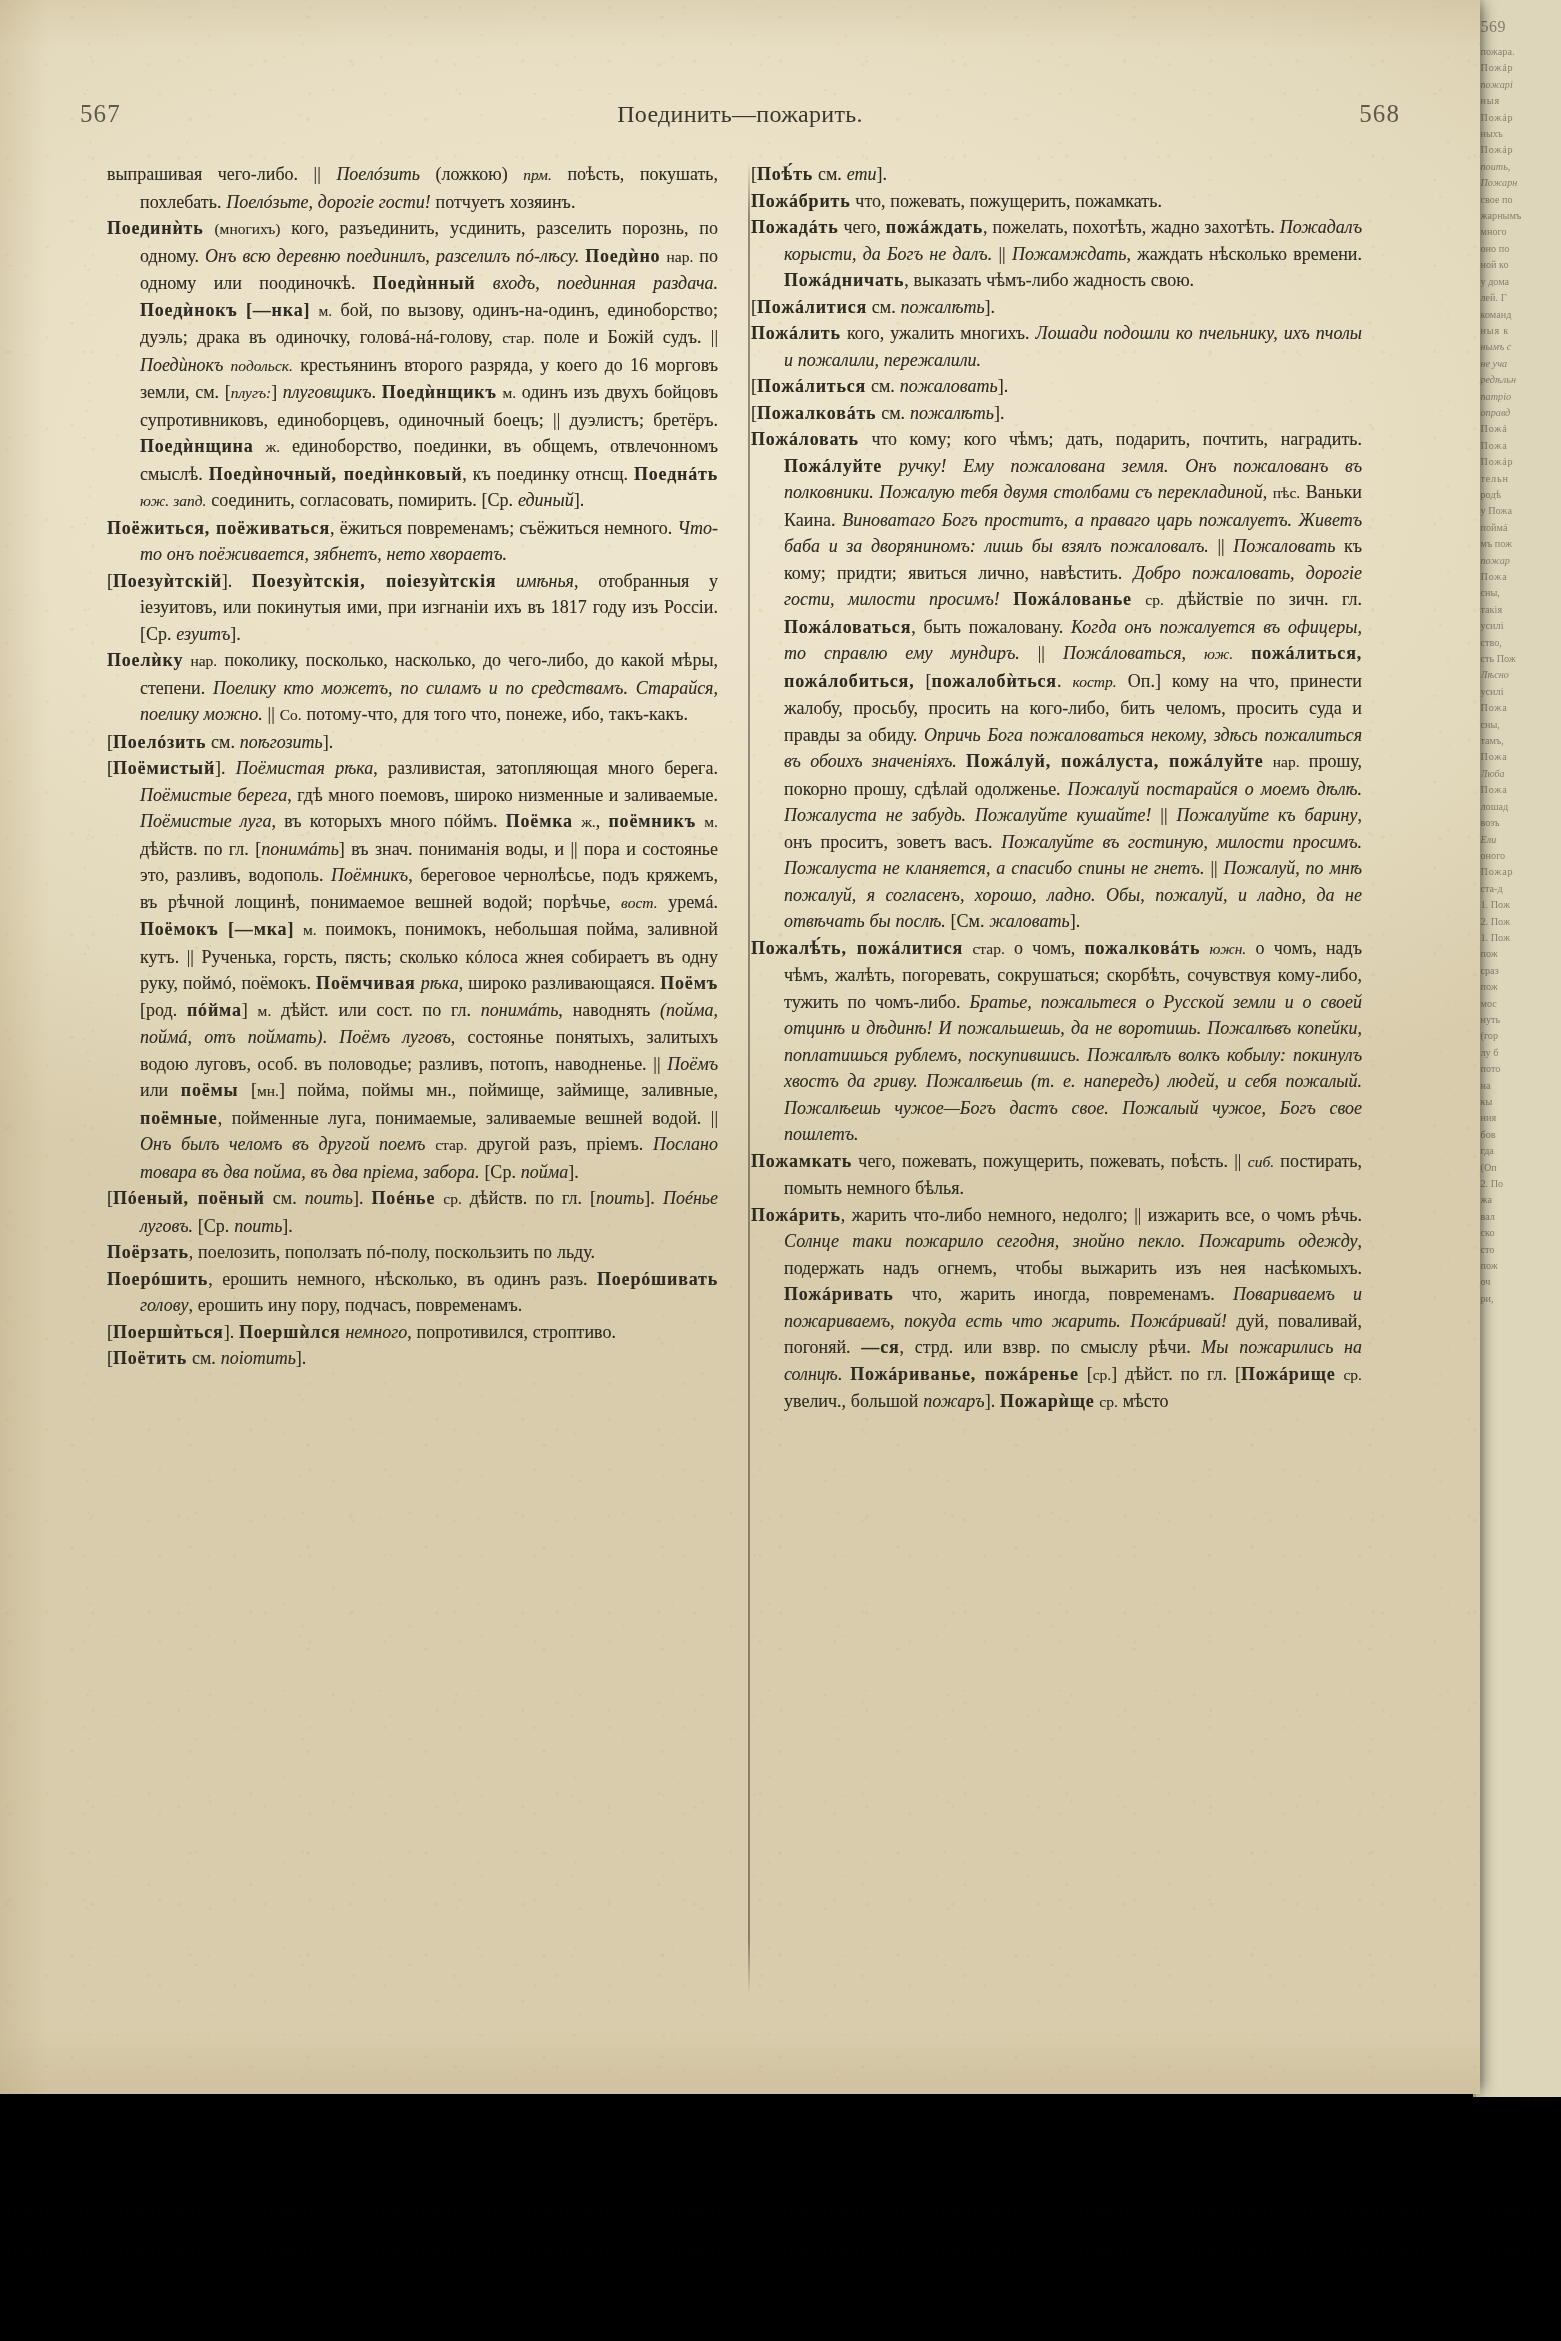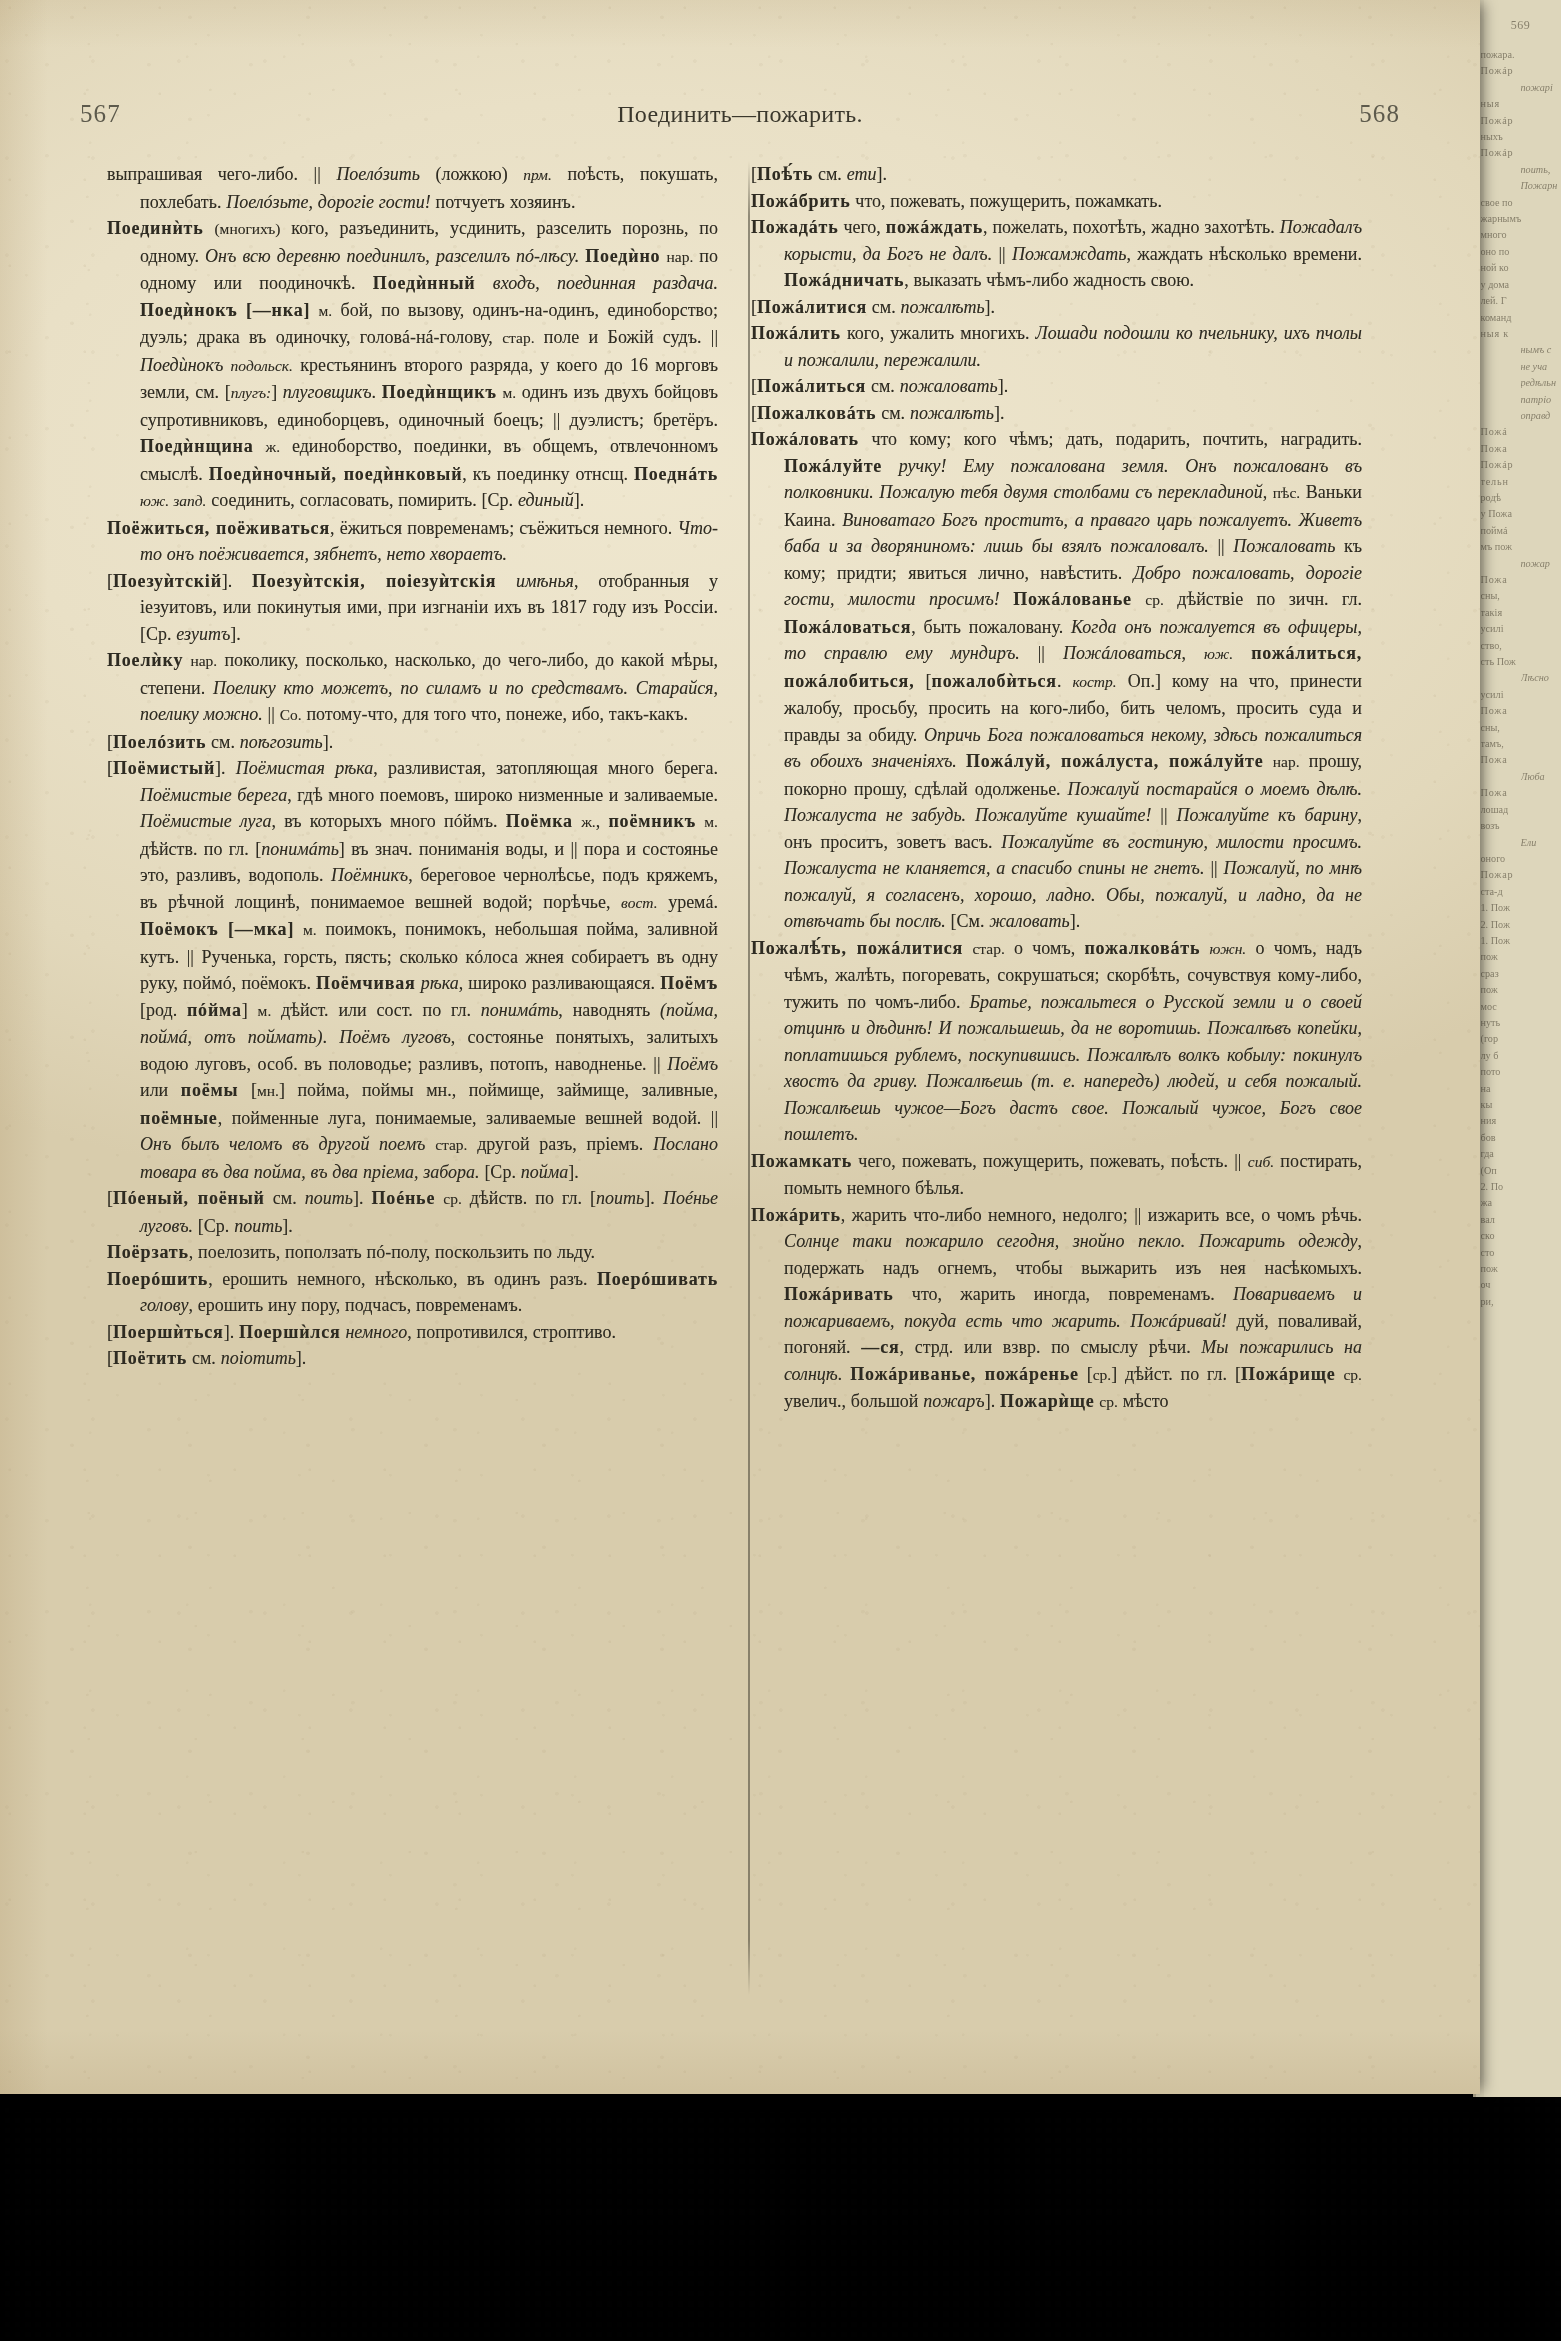--- a/index.html
+++ b/index.html
@@ -22,26 +22,26 @@
   
   #nextpage{
     position:absolute;left:1473px;top:0;width:88px;height:2097px;
     background:linear-gradient(90deg,#b8ae92 0 3.2px,#d6cfb4 3.2px 10.7px,#ddd6bb 10.7px 100%);
     overflow:hidden;
   }
   #nextpage .np-inner{
     position:absolute;left:7.5px;top:18px;width:80px;
     color:#7b7460;opacity:.88;
   }
-  #nextpage .np-folio{font-size:12px;letter-spacing:0.5px;margin-bottom:14px;text-align:center;}
+  #nextpage .np-folio{font-size:16px;letter-spacing:0.5px;margin-bottom:8px;}
   #nextpage .np-line{
     font-size:10.2px;line-height:16.4px;white-space:nowrap;overflow:hidden;
   }
   #nextpage .np-line.b{font-weight:normal;letter-spacing:0.8px;}
-  #nextpage .np-line.i{font-style:italic;margin-left:40px;}
+  #nextpage .np-line.i{font-style:italic;}
 
   
   #leaf{
     position:absolute;left:0;top:0;width:1480px;height:2094px;
     background:
       radial-gradient(ellipse 1287px 751px at 42% 22%, #efe7cf 0%, #e9e0c6 48%, #e2d8bb 76%, #d8ccac 100%);
     box-shadow: 5.4px 0 14px -3.2px rgba(0,0,0,.55);
   }
   
   #leaf::before{

